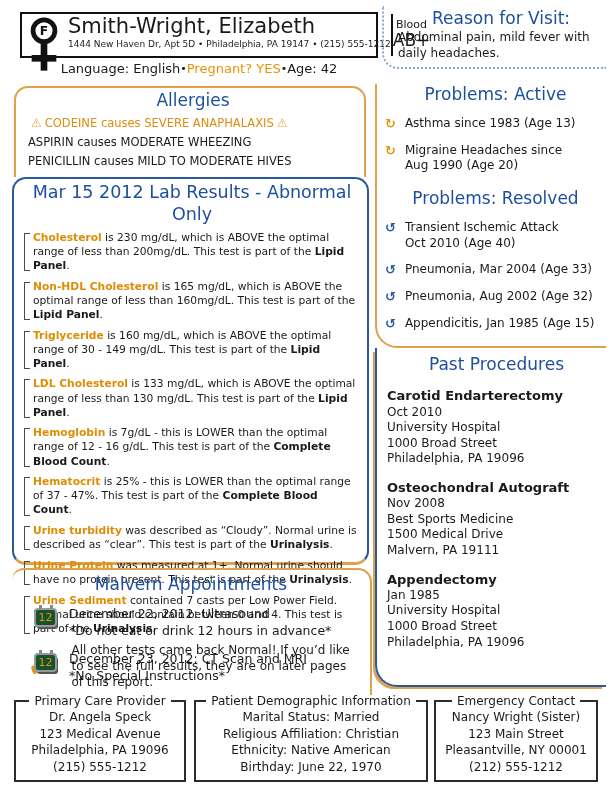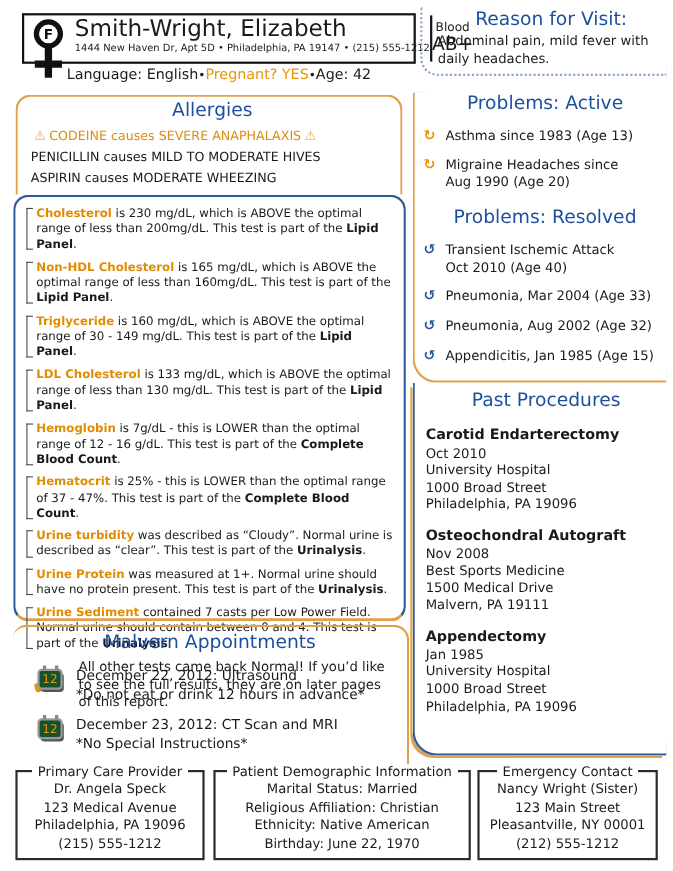--- a/index.html
+++ b/index.html
@@ -131,26 +131,27 @@
 
 <div id="reason-box" class="abs">
   <div class="sec-title">Reason for Visit:</div>
   <div id="reason-text">Abdominal pain, mild fever with daily headaches.</div>
 </div>
 
 <div id="allergies-box" class="abs">
   <div class="sec-title">Allergies</div>
   <div id="allergy-list">
       <div class="allergy-line severe"><span class="warn-icon">⚠</span><span>CODEINE causes SEVERE ANAPHALAXIS</span><span class="warn-icon">⚠</span></div>
+      <div class="allergy-line"><span>ASPIRIN causes MODERATE WHEEZING</span></div>
       <div class="allergy-line"><span>PENICILLIN causes MILD TO MODERATE HIVES</span></div>
-      <div class="allergy-line"><span>ASPIRIN causes MODERATE WHEEZING</span></div>
     </div>
 </div>
 
 <div id="lab-box" class="abs">
+  <div id="lab-title" class="sec-title">Mar 15 2012 Lab Results - Abnormal Only</div>
   <div id="lab-list">
       <div class="lab-entry"><span class="lab-name">Cholesterol</span> is 230 mg/dL, which is ABOVE the optimal range of less than 200mg/dL.  This test is part of the <b class="lab-panel">Lipid Panel</b>.</div>
       <div class="lab-entry"><span class="lab-name">Non-HDL Cholesterol</span> is 165 mg/dL, which is ABOVE the optimal range of less than 160mg/dL. This test is part of the <b class="lab-panel">Lipid Panel</b>.</div>
       <div class="lab-entry"><span class="lab-name">Triglyceride</span> is 160 mg/dL, which is ABOVE the optimal range of 30 - 149 mg/dL. This test is part of the <b class="lab-panel">Lipid Panel</b>.</div>
       <div class="lab-entry"><span class="lab-name">LDL Cholesterol</span> is 133 mg/dL, which is ABOVE the optimal range of less than 130 mg/dL.  This test is part of the <b class="lab-panel">Lipid Panel</b>.</div>
       <div class="lab-entry"><span class="lab-name">Hemoglobin</span> is  7g/dL - this is LOWER than the optimal range of 12 - 16 g/dL.  This test is part of the <b class="lab-panel">Complete Blood Count</b>.</div>
       <div class="lab-entry"><span class="lab-name">Hematocrit</span> is  25% - this is LOWER than the optimal range of 37 - 47%.  This test is part of the <b class="lab-panel">Complete Blood Count</b>.</div>
       <div class="lab-entry"><span class="lab-name">Urine turbidity</span> was described as “Cloudy”.  Normal urine is described as “clear”.  This test is part of the <b class="lab-panel">Urinalysis</b>.</div>
       <div class="lab-entry"><span class="lab-name">Urine Protein</span> was measured at 1+.  Normal urine should have no protein present.  This test is part of the <b class="lab-panel">Urinalysis</b>.</div>
       <div class="lab-entry"><span class="lab-name">Urine Sediment</span> contained 7 casts per Low Power Field.  Normal urine should contain between 0 and 4.  This test is part of the <b class="lab-panel">Urinalysis</b>.</div>

